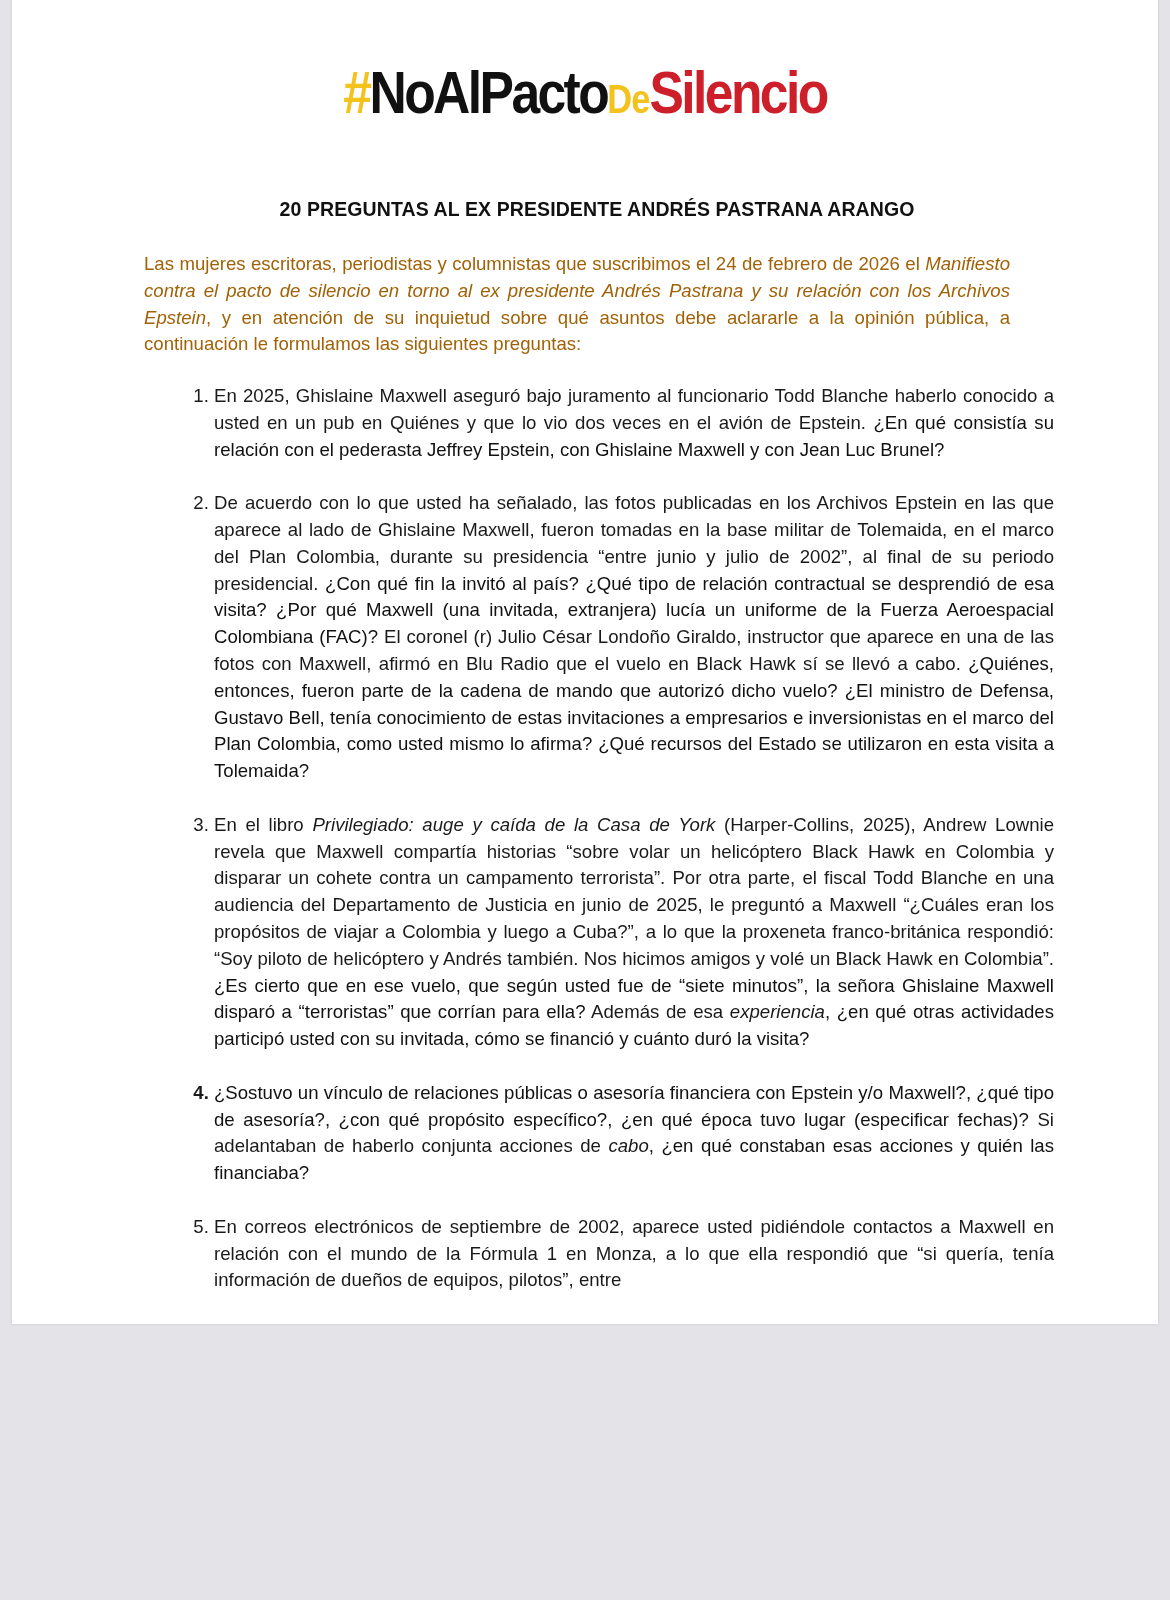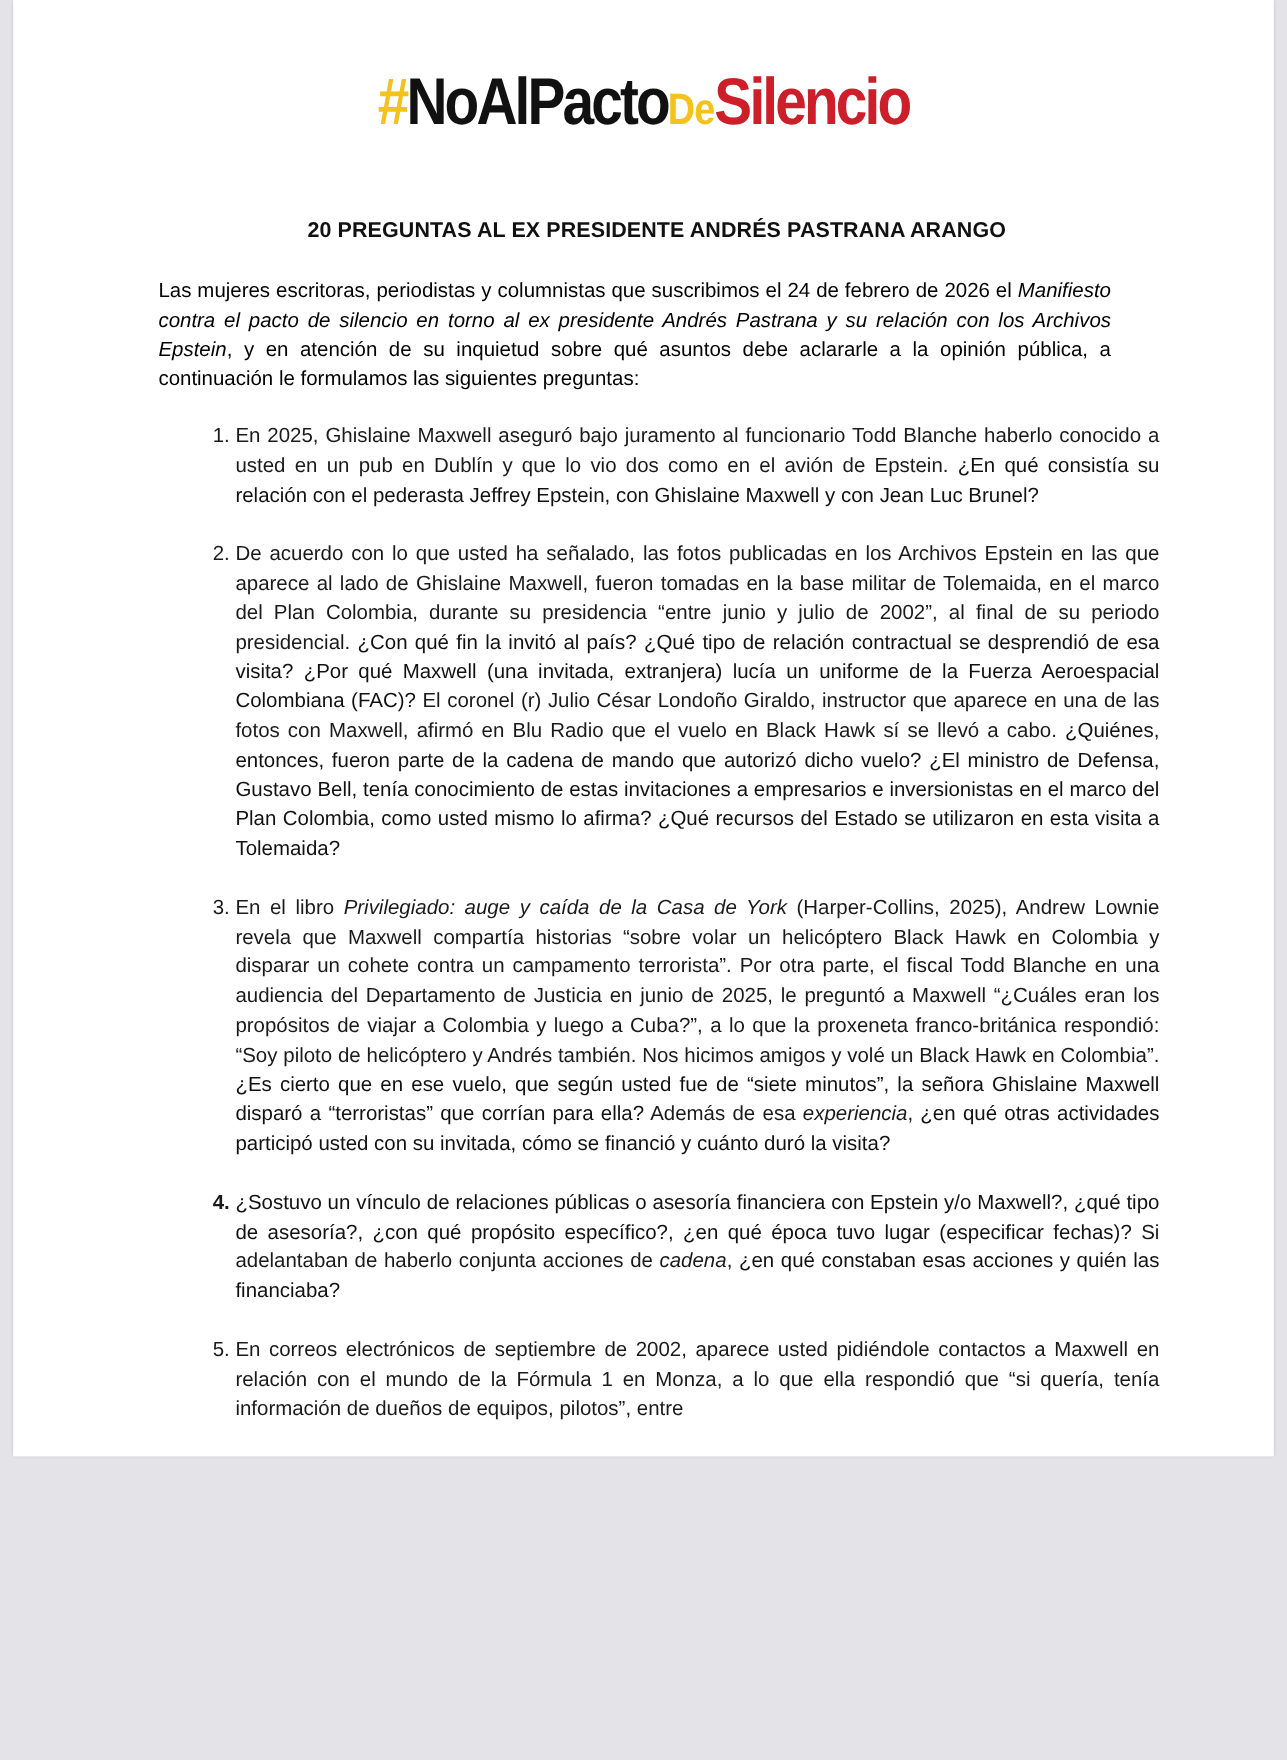--- a/index.html
+++ b/index.html
@@ -24,21 +24,21 @@
   .logo .de { color: #f3c21d; font-size: 40px; letter-spacing: -1px; }
   .logo .red { color: #cc1f2a; }
   .title {
     position: absolute; left: 0; right: 0; top: 198px; text-align: center;
     font-weight: 700; font-size: 19.5px; color: #111;
     letter-spacing: 0.1px;
     padding-left: 24px;
   }
   .intro {
     position: absolute; left: 132px; width: 866px; top: 251px;
-    font-size: 18.6px; line-height: 26.8px; color: #000000;
+    font-size: 18.6px; line-height: 26.8px; color: #a16207;
     text-align: justify;
   }
   ol.questions {
     position: absolute; left: 160px; width: 840px; top: 383px;
     margin: 0; padding: 0 0 0 42px;
     font-size: 18.6px; line-height: 26.8px; color: #1a1a1a;
   }
   ol.questions li { text-align: justify; margin-bottom: 26.8px; padding-left: 0; }
   ol.questions li.bold-marker::marker { font-weight: 700; }
   b { font-weight: 400; color: #111; }
@@ -51,24 +51,24 @@
 
   <div class="logo">
     <span class="hash">#</span><span class="black">NoAlPacto</span><span class="de">De</span><span class="red">Silencio</span>
   </div>
 
   <div class="title">20 PREGUNTAS AL EX PRESIDENTE ANDRÉS PASTRANA ARANGO</div>
 
   <p class="intro" style="margin:0;"><span>Las mujeres escritoras, periodistas y columnistas que suscribimos el 24 de febrero de 2026 el </span><i>Manifiesto contra el pacto de silencio en torno al ex presidente Andrés Pastrana y su relación con los Archivos Epstein</i><span>, y en atención de su inquietud sobre qué asuntos debe aclararle a la opinión pública, a continuación le formulamos las siguientes preguntas:</span></p>
 
   <ol class="questions">
-    <li><span>En 2025, Ghislaine Maxwell aseguró bajo juramento al funcionario Todd Blanche haberlo conocido a usted en un pub en Dublín y que lo vio dos como en el avión de Epstein. </span><b>¿En qué consistía su relación con el pederasta Jeffrey Epstein, con Ghislaine Maxwell y con Jean Luc Brunel?</b></li>
+    <li><span>En 2025, Ghislaine Maxwell aseguró bajo juramento al funcionario Todd Blanche haberlo conocido a usted en un pub en Quiénes y que lo vio dos veces en el avión de Epstein. </span><b>¿En qué consistía su relación con el pederasta Jeffrey Epstein, con Ghislaine Maxwell y con Jean Luc Brunel?</b></li>
 
     <li><span>De acuerdo con lo que usted ha señalado, las fotos publicadas en los Archivos Epstein en las que aparece al lado de Ghislaine Maxwell, fueron tomadas en la base militar de Tolemaida, en el marco del Plan Colombia, durante su presidencia “entre junio y julio de 2002”, al final de su periodo presidencial. </span><b>¿Con qué fin la invitó al país? ¿Qué tipo de relación contractual se desprendió de esa visita? ¿Por qué Maxwell (una invitada, extranjera) lucía un uniforme de la Fuerza Aeroespacial Colombiana (FAC)?</b><span> El coronel (r) Julio César Londoño Giraldo, instructor que aparece en una de las fotos con Maxwell, afirmó en Blu Radio que el vuelo en Black Hawk sí se llevó a cabo. </span><b>¿Quiénes, entonces, fueron parte de la cadena de mando que autorizó dicho vuelo? ¿El ministro de Defensa, Gustavo Bell, tenía conocimiento de estas invitaciones a empresarios e inversionistas en el marco del Plan Colombia, como usted mismo lo afirma? ¿Qué recursos del Estado se utilizaron en esta visita a Tolemaida?</b></li>
 
     <li><span>En el libro </span><i>Privilegiado: auge y caída de la Casa de York</i><span> (Harper-Collins, 2025), Andrew Lownie revela que Maxwell compartía historias “sobre volar un helicóptero Black Hawk en Colombia y disparar un cohete contra un campamento terrorista”. Por otra parte, el fiscal Todd Blanche en una audiencia del Departamento de Justicia en junio de 2025, le preguntó a Maxwell “¿Cuáles eran los propósitos de viajar a Colombia y luego a Cuba?”, a lo que la proxeneta franco-británica respondió: “Soy piloto de helicóptero y Andrés también. Nos hicimos amigos y volé un Black Hawk en Colombia”. </span><b>¿Es cierto que en ese vuelo, que según usted fue de “siete minutos”, la señora Ghislaine Maxwell disparó a “terroristas” que corrían para ella?</b><span> Además de esa </span><i>experiencia</i><span>, </span><b>¿en qué otras actividades participó usted con su invitada, cómo se financió y cuánto duró la visita?</b></li>
 
-    <li class="bold-marker"><b>¿Sostuvo un vínculo de relaciones públicas o asesoría financiera con Epstein y/o Maxwell?, ¿qué tipo de asesoría?, ¿con qué propósito específico?, ¿en qué época tuvo lugar (especificar fechas)?</b><span> Si adelantaban de haberlo conjunta acciones de </span><i>cadena</i><span>, </span><b>¿en qué constaban esas acciones y quién las financiaba?</b></li>
+    <li class="bold-marker"><b>¿Sostuvo un vínculo de relaciones públicas o asesoría financiera con Epstein y/o Maxwell?, ¿qué tipo de asesoría?, ¿con qué propósito específico?, ¿en qué época tuvo lugar (especificar fechas)?</b><span> Si adelantaban de haberlo conjunta acciones de </span><i>cabo</i><span>, </span><b>¿en qué constaban esas acciones y quién las financiaba?</b></li>
 
     <li><span>En correos electrónicos de septiembre de 2002, aparece usted pidiéndole contactos a Maxwell en relación con el mundo de la Fórmula 1 en Monza, a lo que ella respondió que “si quería, tenía información de dueños de equipos, pilotos”, entre</span></li>
   </ol>
 
 </div>
 
 </body></html>

